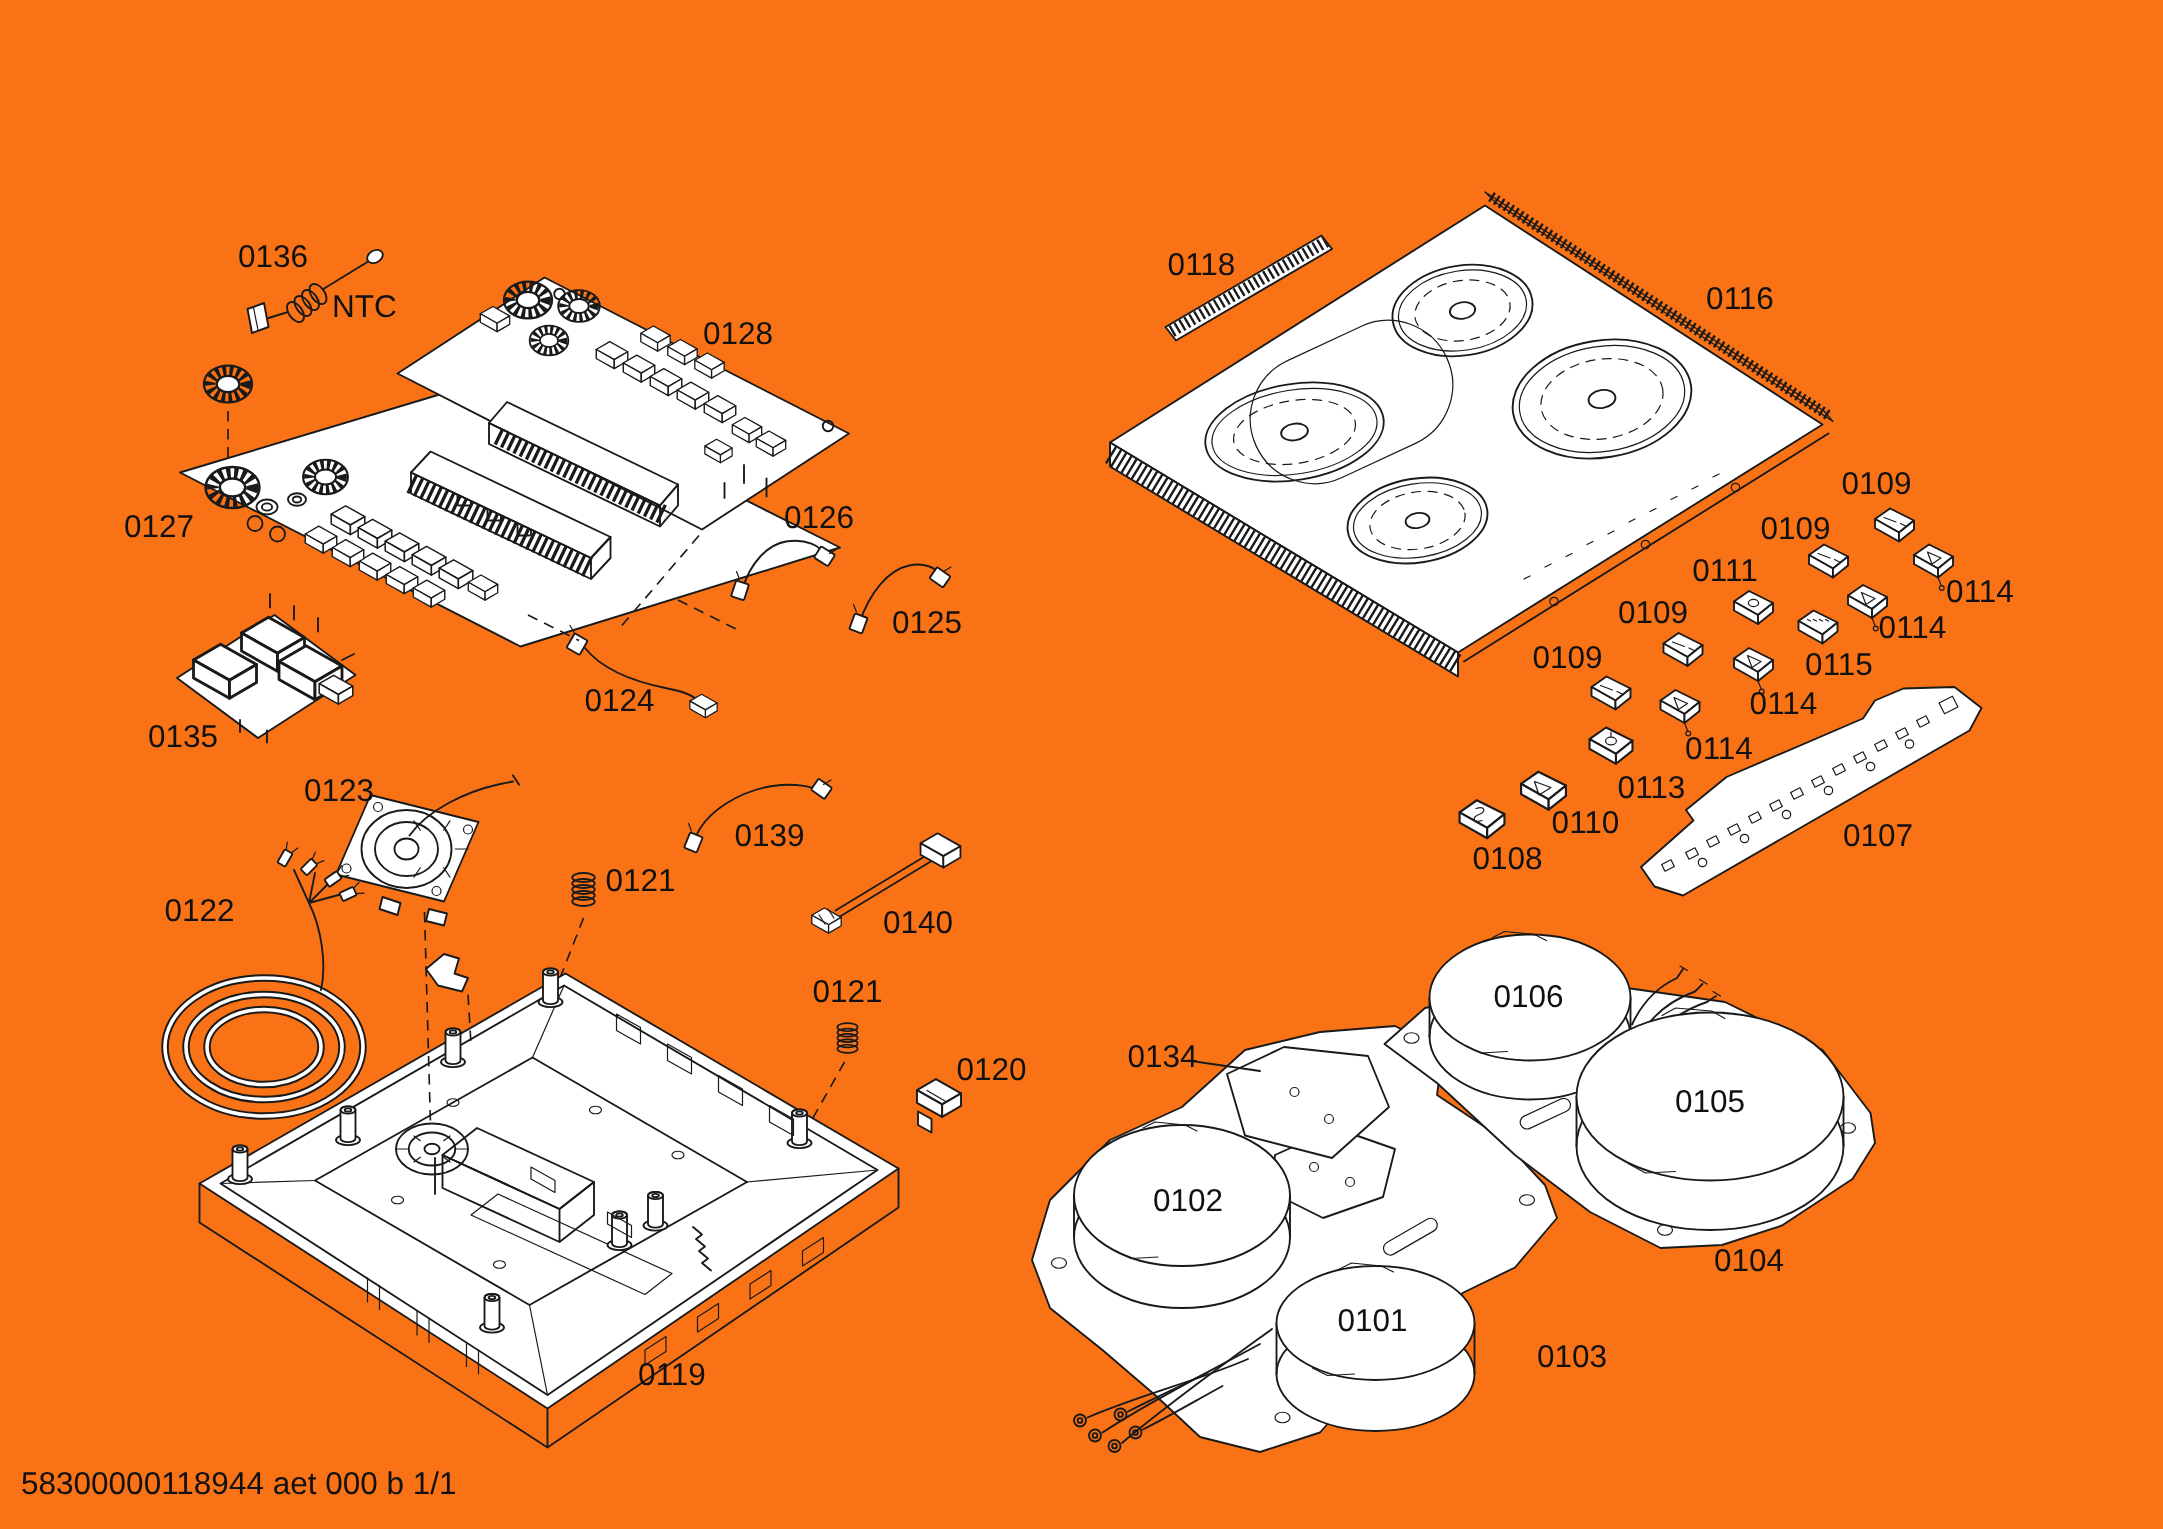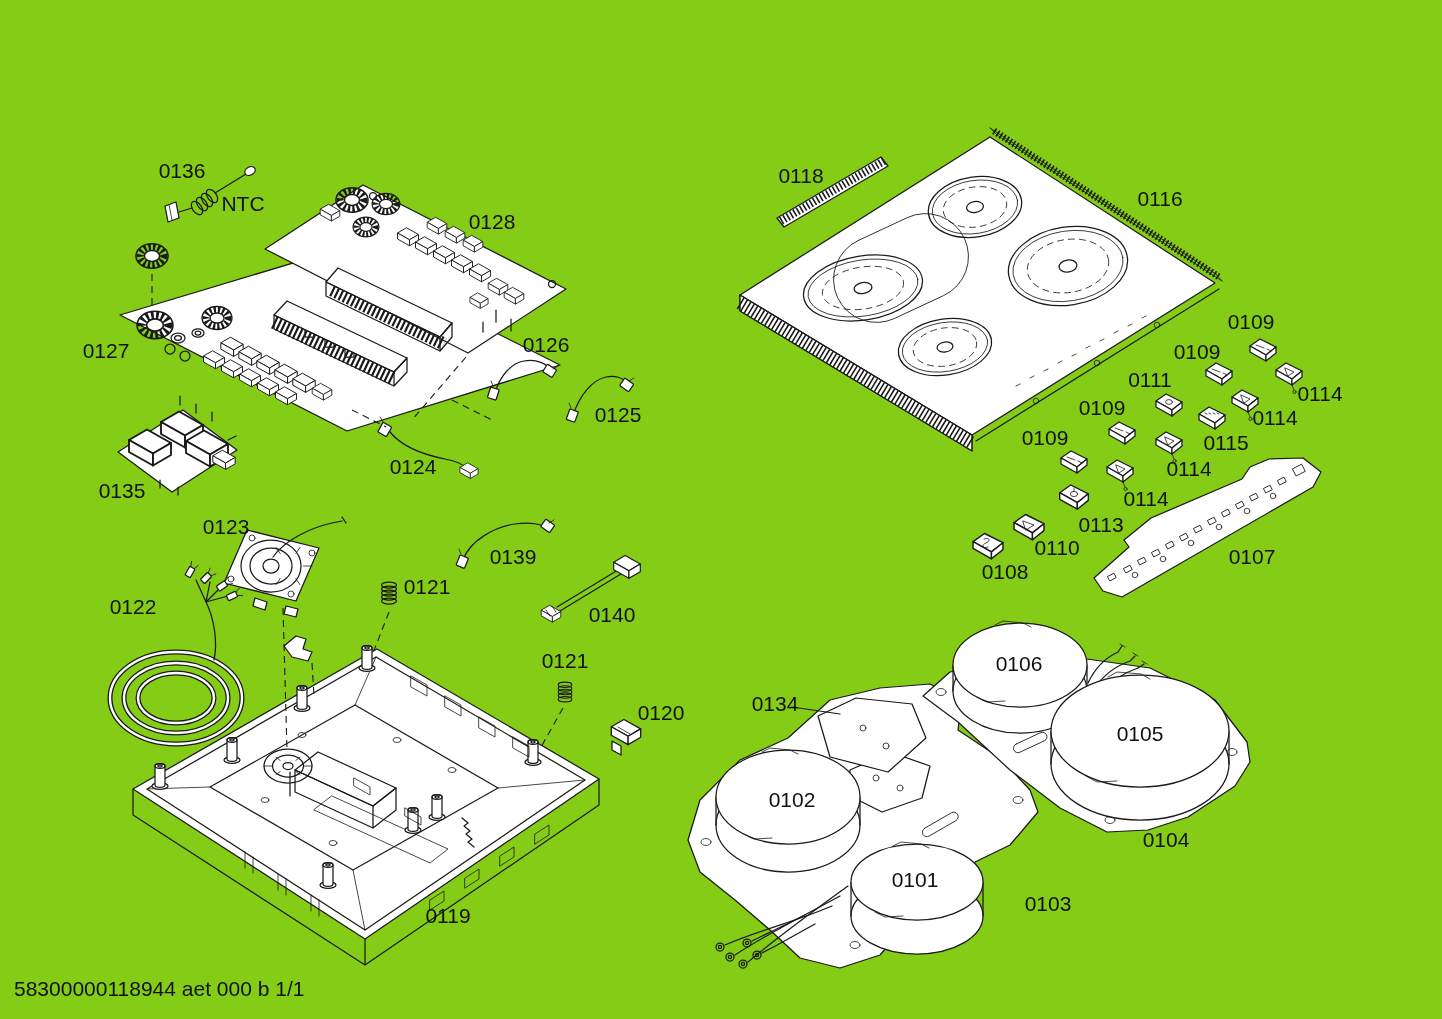--- a/index.html
+++ b/index.html
@@ -1,16 +1,16 @@
 <!DOCTYPE html>
 <html><head>
 <meta charset="utf-8">
 <style>
   html,body{margin:0;padding:0;background:#fff;}
-  .page{position:relative;width:1442px;height:1019px;background:#84cc16;overflow:hidden;
+  .page{position:relative;width:1442px;height:1019px;background:#f97316;overflow:hidden;
         font-family:"Liberation Sans",sans-serif;}
   svg{position:absolute;left:0;top:0;}
   .s{stroke:#1a1a1a;fill:none;stroke-width:1.25;stroke-linecap:round;stroke-linejoin:round;}
   .t{stroke:#1a1a1a;fill:none;stroke-width:.8;stroke-linecap:round;stroke-linejoin:round;}
   .f{fill:#ffffff;stroke:#1a1a1a;stroke-width:1.25;stroke-linejoin:round;}
   .d{stroke:#1a1a1a;fill:none;stroke-width:1.1;stroke-dasharray:7 5;}
   .hz{stroke:#1a1a1a;fill:none;}
   .lbl{font:21px "Liberation Sans",sans-serif;fill:#111;text-anchor:middle;}
   .lblL{font:21px "Liberation Sans",sans-serif;fill:#111;text-anchor:start;}
 </style>

